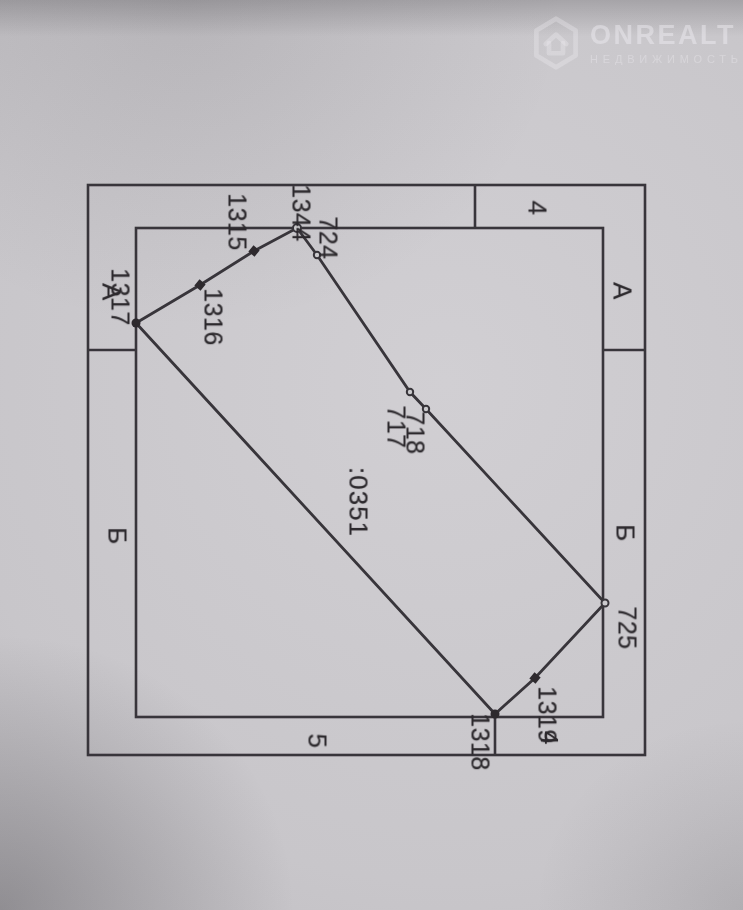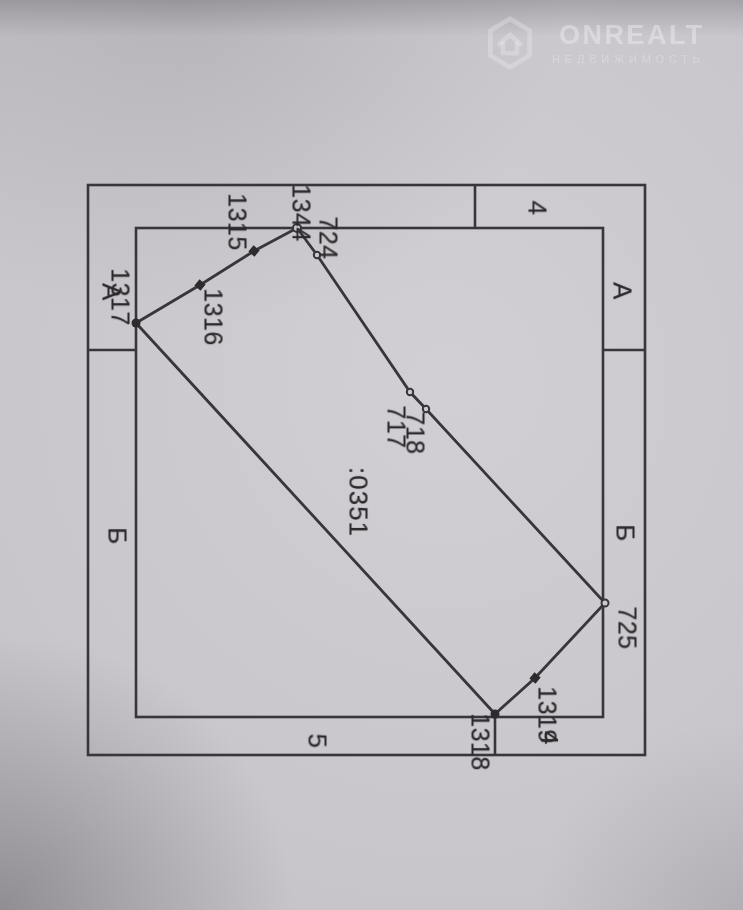--- a/index.html
+++ b/index.html
@@ -10,22 +10,22 @@
       linear-gradient(180deg, rgba(60,58,62,0.25) 0%, rgba(60,58,62,0) 4%),
       radial-gradient(85% 60% at 25% 0%, rgba(50,48,52,0.12), transparent 60%),
       radial-gradient(55% 42% at 0% 100%, rgba(33,31,36,0.30), transparent 72%),
       radial-gradient(40% 30% at 100% 100%, rgba(40,38,42,0.12), transparent 70%),
       radial-gradient(120% 100% at 60% 42%, #d1cfd3 0%, #c8c6ca 55%, #bdbbbf 85%, #b3b1b5 100%);
   }
   #scene{position:relative;width:743px;height:910px;}
 
   
   .watermark{
-    position:absolute;left:482px;top:14px;display:flex;align-items:center;gap:14px;
-    color:rgba(242,241,245,0.55);opacity:.78;filter:blur(.4px);text-align:right;
+    position:absolute;left:528px;top:14px;display:flex;align-items:center;gap:6px;
+    color:rgba(242,241,245,0.55);opacity:.78;filter:blur(.4px);
   }
   .wm-icon{flex:0 0 auto;}
   .wm-brand{font-size:27px;font-weight:bold;letter-spacing:2.5px;line-height:1.1;}
   .wm-tagline{font-size:11px;letter-spacing:4.8px;margin-top:2px;color:rgba(242,241,245,0.42);}
 
   
   #plan-svg{position:absolute;left:0;top:0;}
 
   .lbl{
     position:absolute;white-space:nowrap;

